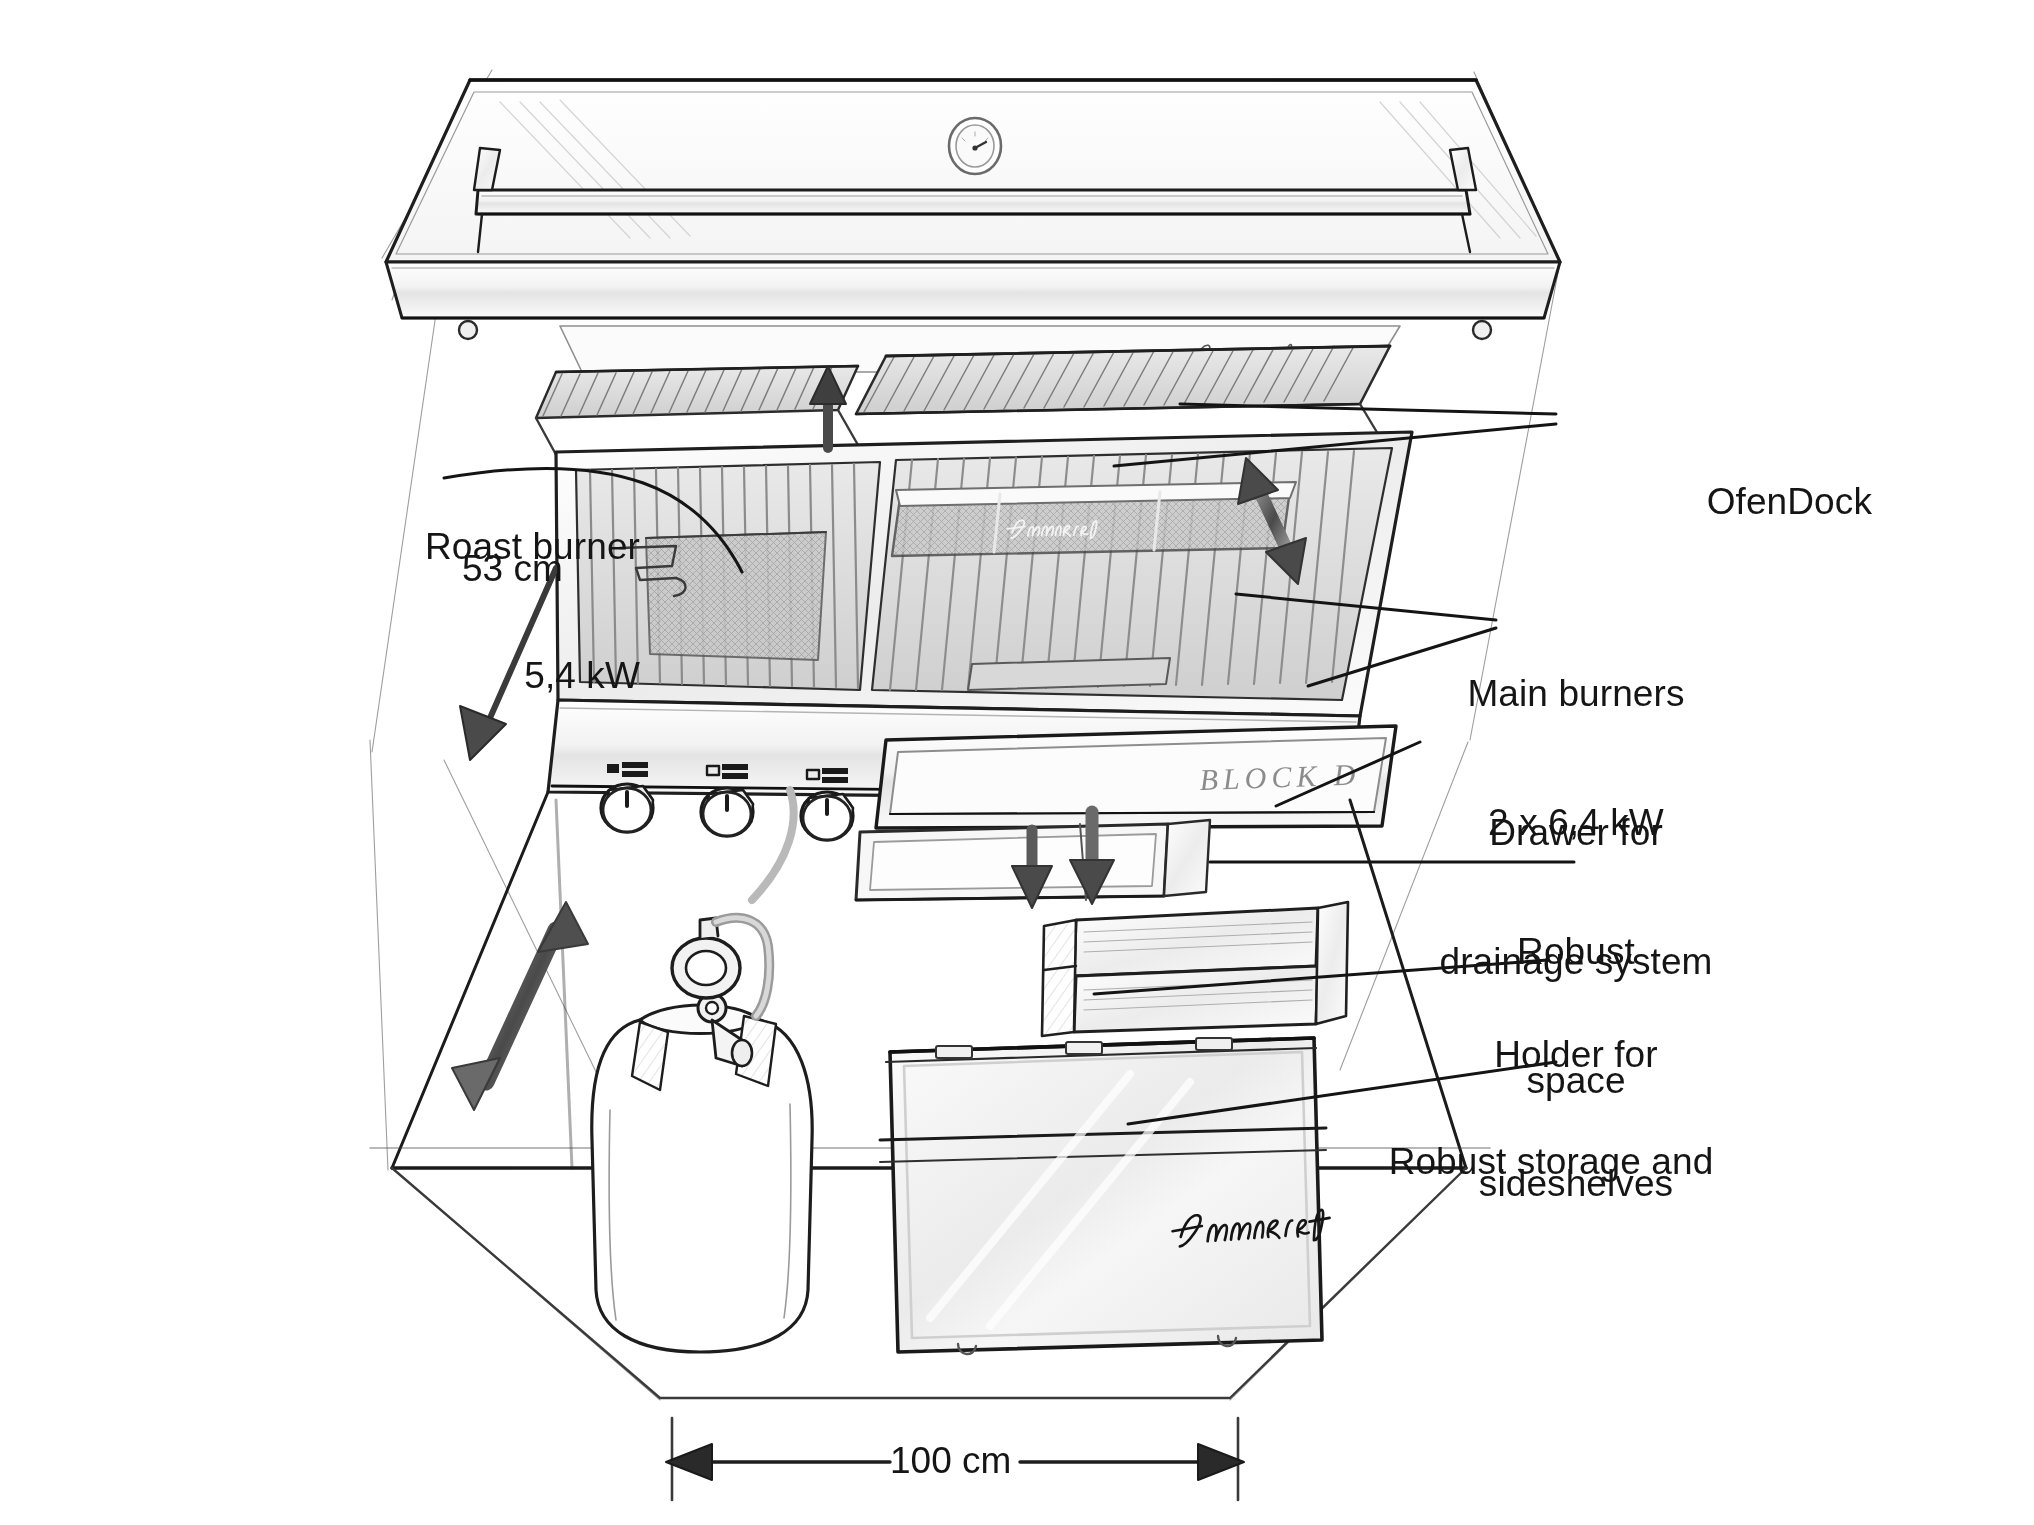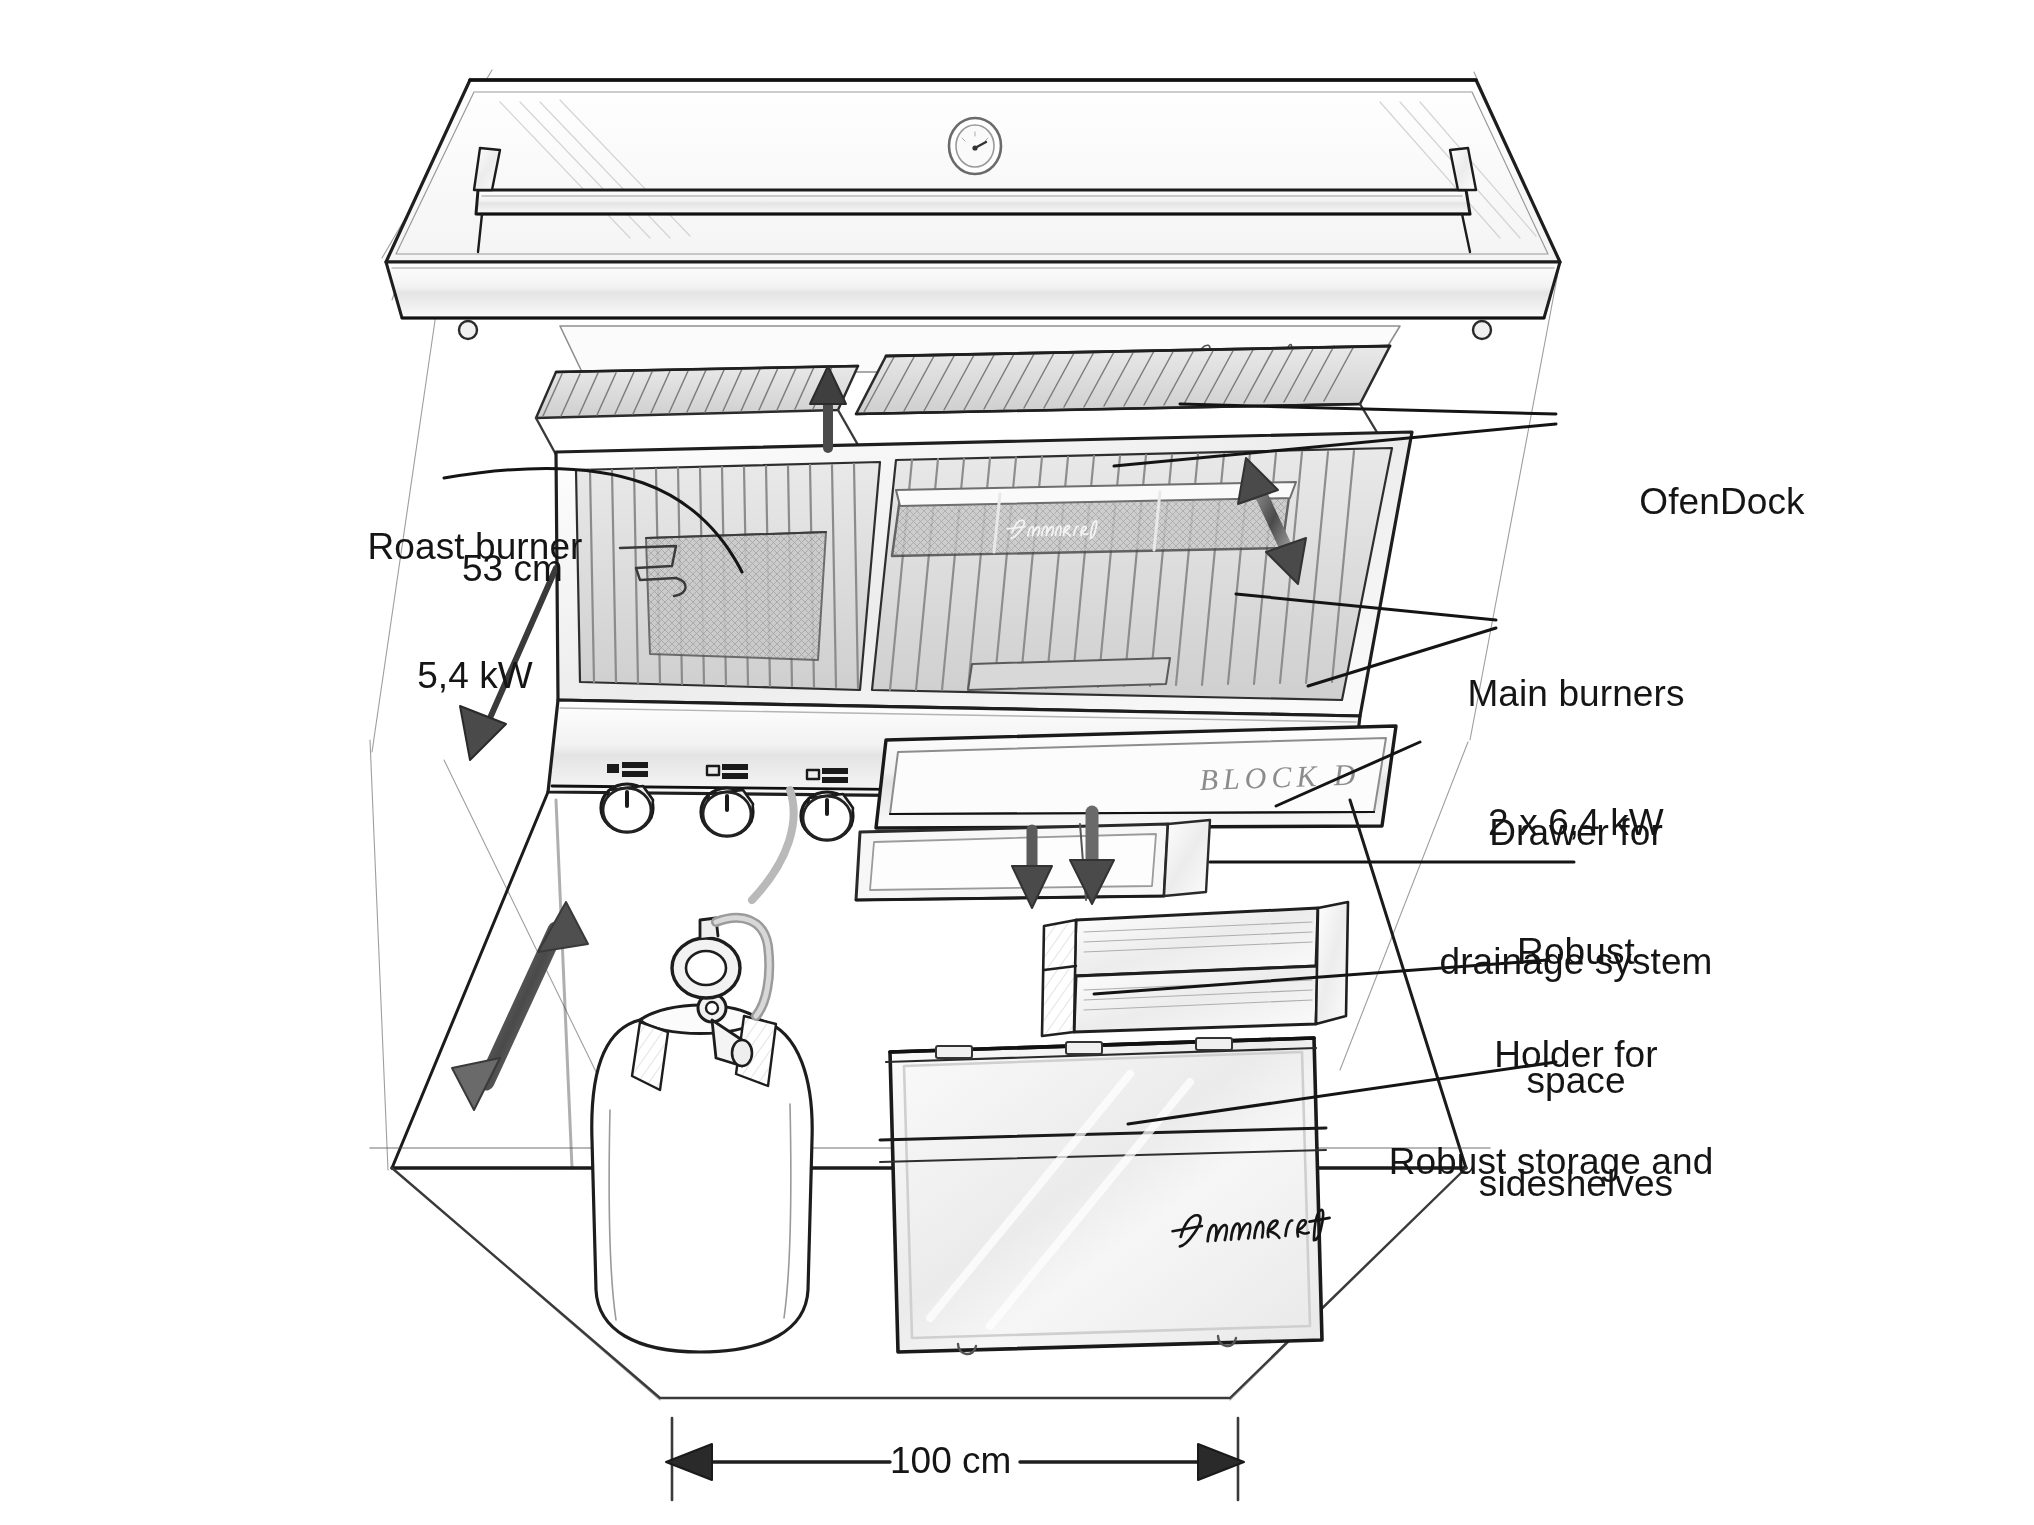--- a/index.html
+++ b/index.html
@@ -2,21 +2,21 @@
 <html><head>
 <meta charset="utf-8">
 <style>
   html,body{margin:0;padding:0;background:#ffffff;}
   body{width:2034px;height:1525px;position:relative;overflow:hidden;
        font-family:"Liberation Sans","DejaVu Sans",sans-serif;color:#111;}
   #stage{position:absolute;inset:0;width:2034px;height:1525px;}
   svg#art{position:absolute;left:0;top:0;width:2034px;height:1525px;}
   .lbl{position:absolute;font-size:37px;line-height:1.16;color:#151515;white-space:pre;letter-spacing:.1px;}
   .lbl.r{text-align:center;}
-  .lbl.l{text-align:center;}
+  .lbl.l{text-align:right;}
   .dim{position:absolute;font-size:37px;color:#151515;white-space:pre;}
 </style>
 </head>
 <body>
 
 <div id="stage">
 
   <svg id="art" viewBox="0 0 2034 1525">
     <defs>
       <linearGradient id="gMetal" x1="0" y1="0" x2="0" y2="1">

